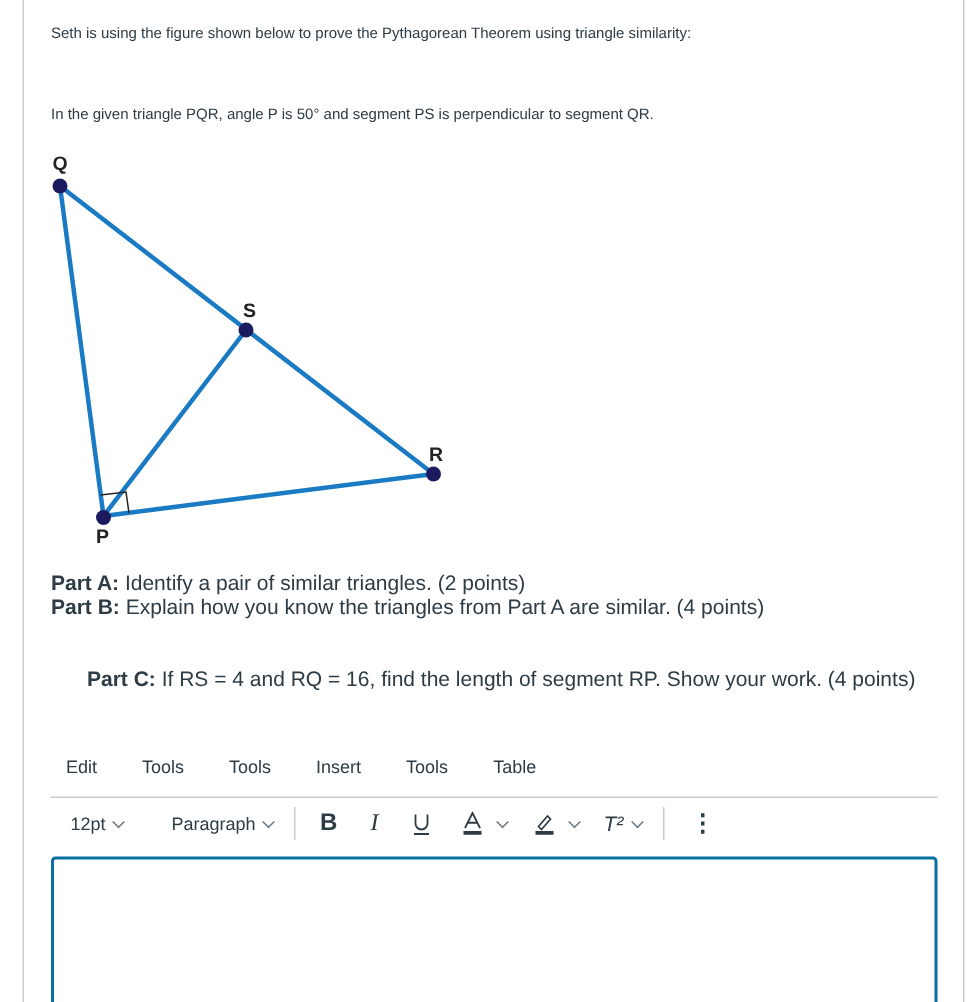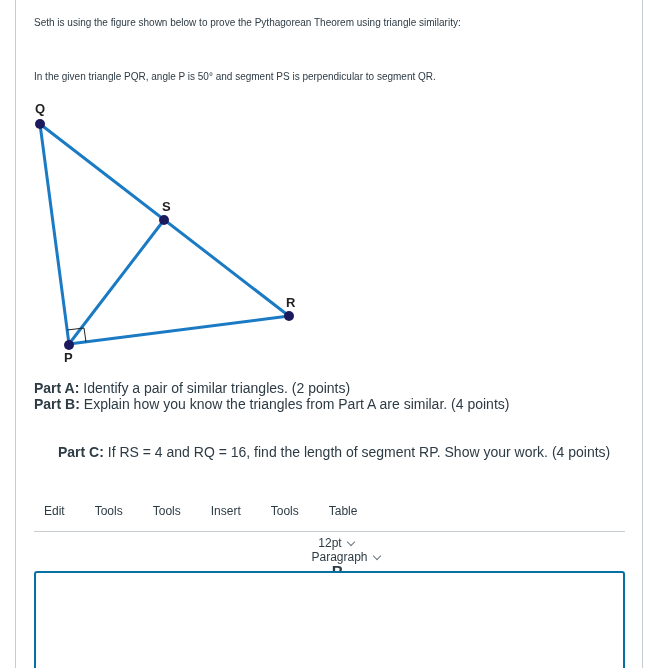--- a/index.html
+++ b/index.html
@@ -7,21 +7,21 @@
   .card { position:absolute; left:15px; top:-2px; width:628px; height:680px; border-left:1px solid #c7cdd1; border-right:1px solid #c7cdd1; box-sizing:border-box; }
   .text { position:absolute; left:34px; font-size:10px; line-height:22px; color:#2d3b45; }
   .p1 { top:12px; width:580px; }
   .p2 { top:66px; width:590px; }
   .part { position:absolute; left:34px; font-size:14px; color:#2d3b45; line-height:20px; }
   .part b { font-weight:bold; }
   .figure { position:absolute; left:20px; top:95px; width:300px; height:280px; }
   .menubar { position:absolute; left:44px; top:504px; font-size:12px; color:#2d3b45; display:flex; gap:16px; }
   .menubar span { margin-right:14px; cursor:pointer; }
   .divider-h { position:absolute; left:34px; top:531px; width:591px; height:1px; background:#c7cdd1; }
-  .toolbar { position:absolute; left:34px; top:536px; height:26px; width:591px; display:flex; align-items:center; font-size:12px; color:#2d3b45;flex-direction:column; }
+  .toolbar { position:absolute; left:34px; top:536px; height:26px; width:591px; display:flex; align-items:center; font-size:12px; color:#2d3b45; }
   .tb { display:flex; align-items:center; cursor:pointer; }
   .chev { display:inline-block; width:5px; height:5px; border-right:1px solid #6b7780; border-bottom:1px solid #6b7780; transform:rotate(45deg); margin-left:6px; margin-top:-3px; }
   .vsep { width:1px; height:22px; background:#c7cdd1; }
   .editor { position:absolute; left:34px; top:571px; width:591px; height:110px; border:2px solid #0770a3; border-radius:3px; box-sizing:border-box; background:#fff; }
 </style>
 </head>
 <body>
 
 <div class="card"></div>
 

